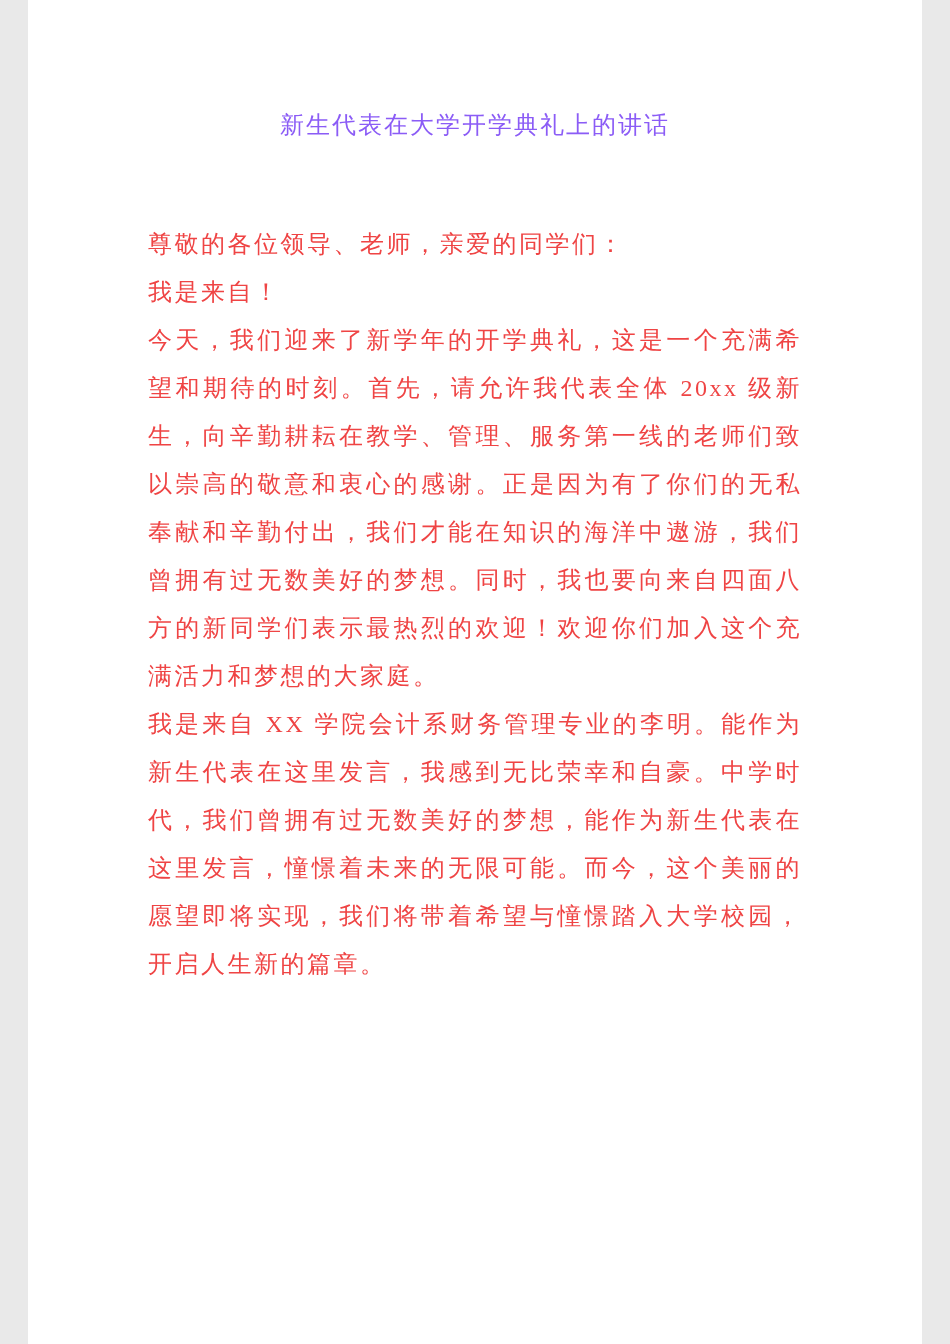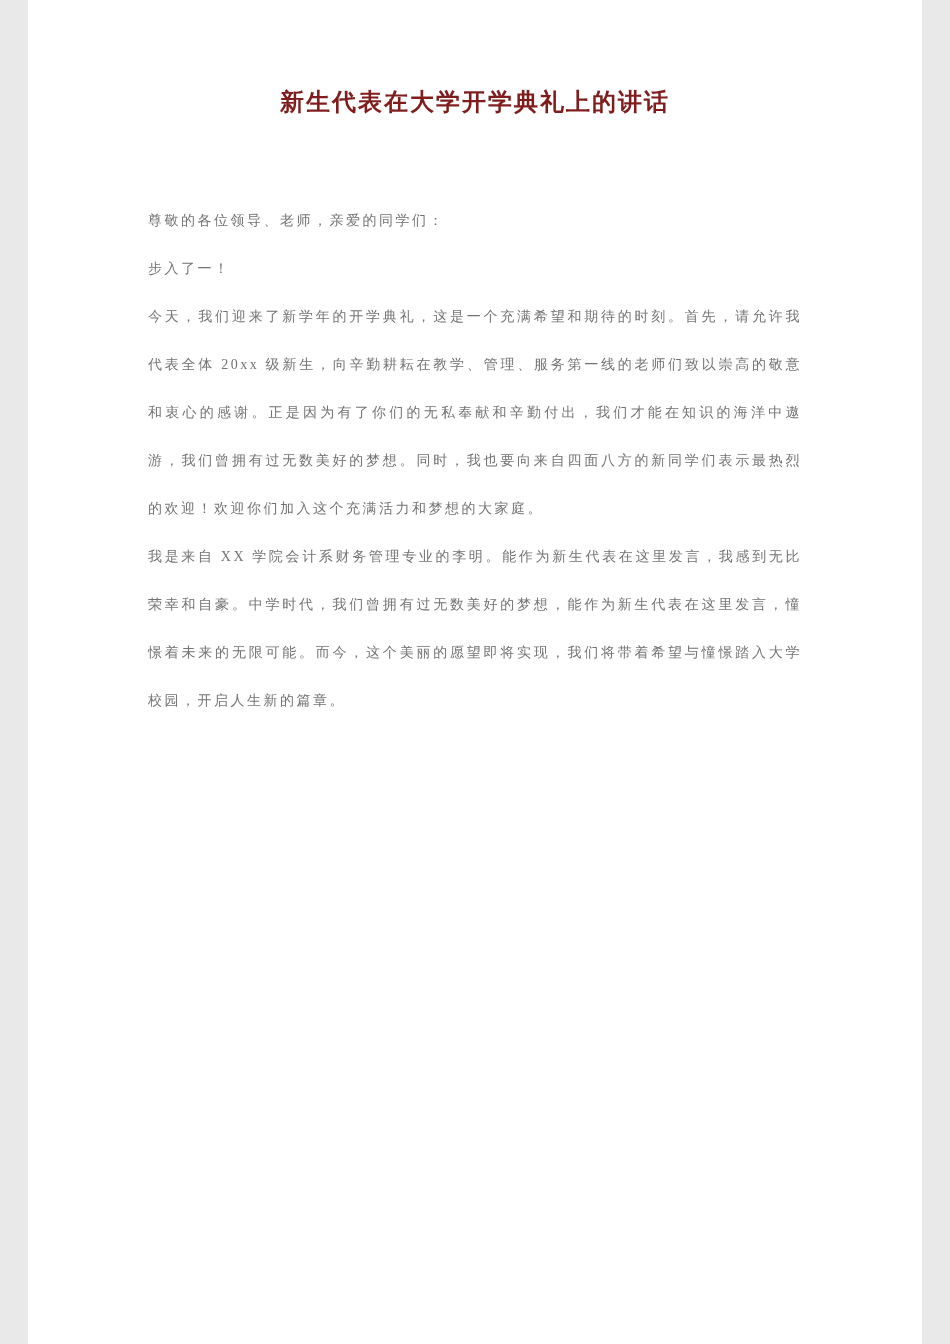--- a/index.html
+++ b/index.html
@@ -19,51 +19,51 @@
       position: absolute;
       top: 0;
       bottom: 0;
       width: 28px;
       background: #e9e9e9;
     }
     .page-edge.left { left: 0; }
     .page-edge.right { right: 0; }
     .doc-title {
       margin: 0;
-      padding-top: 85px;
+      padding-top: 108px;
       text-align: center;
       font-size: 24px;
       line-height: 34px;
-      font-weight: bold;
+      font-weight: normal;
       letter-spacing: 2px;
-      color: #7f1d1d;
+      color: #8b5cf6;
     }
     .doc-body {
       margin-top: 78px;
       padding: 0 148px;
-      font-size: 14px;
+      font-size: 24px;
       line-height: 48px;
       letter-spacing: 2.5px;
       text-align: justify;
       text-justify: inter-character;
-      color: #737373;
+      color: #ef4444;
     }
     .doc-body p {
       margin: 0;
       padding: 0;
     }
   </style>
 </head>
 <body>
 
 <div class="doc-page">
   <div class="page-edge left"></div>
   <div class="page-edge right"></div>
 
   <h1 class="doc-title">新生代表在大学开学典礼上的讲话</h1>
 
   <div class="doc-body">
     <p>尊敬的各位领导、老师，亲爱的同学们：</p>
-    <p>步入了一！</p>
+    <p>我是来自！</p>
     <p>今天，我们迎来了新学年的开学典礼，这是一个充满希望和期待的时刻。首先，请允许我代表全体 20xx 级新生，向辛勤耕耘在教学、管理、服务第一线的老师们致以崇高的敬意和衷心的感谢。正是因为有了你们的无私奉献和辛勤付出，我们才能在知识的海洋中遨游，我们曾拥有过无数美好的梦想。同时，我也要向来自四面八方的新同学们表示最热烈的欢迎！欢迎你们加入这个充满活力和梦想的大家庭。</p>
     <p>我是来自 XX 学院会计系财务管理专业的李明。能作为新生代表在这里发言，我感到无比荣幸和自豪。中学时代，我们曾拥有过无数美好的梦想，能作为新生代表在这里发言，憧憬着未来的无限可能。而今，这个美丽的愿望即将实现，我们将带着希望与憧憬踏入大学校园，开启人生新的篇章。</p>
   </div>
 </div>
 
 </body></html>

